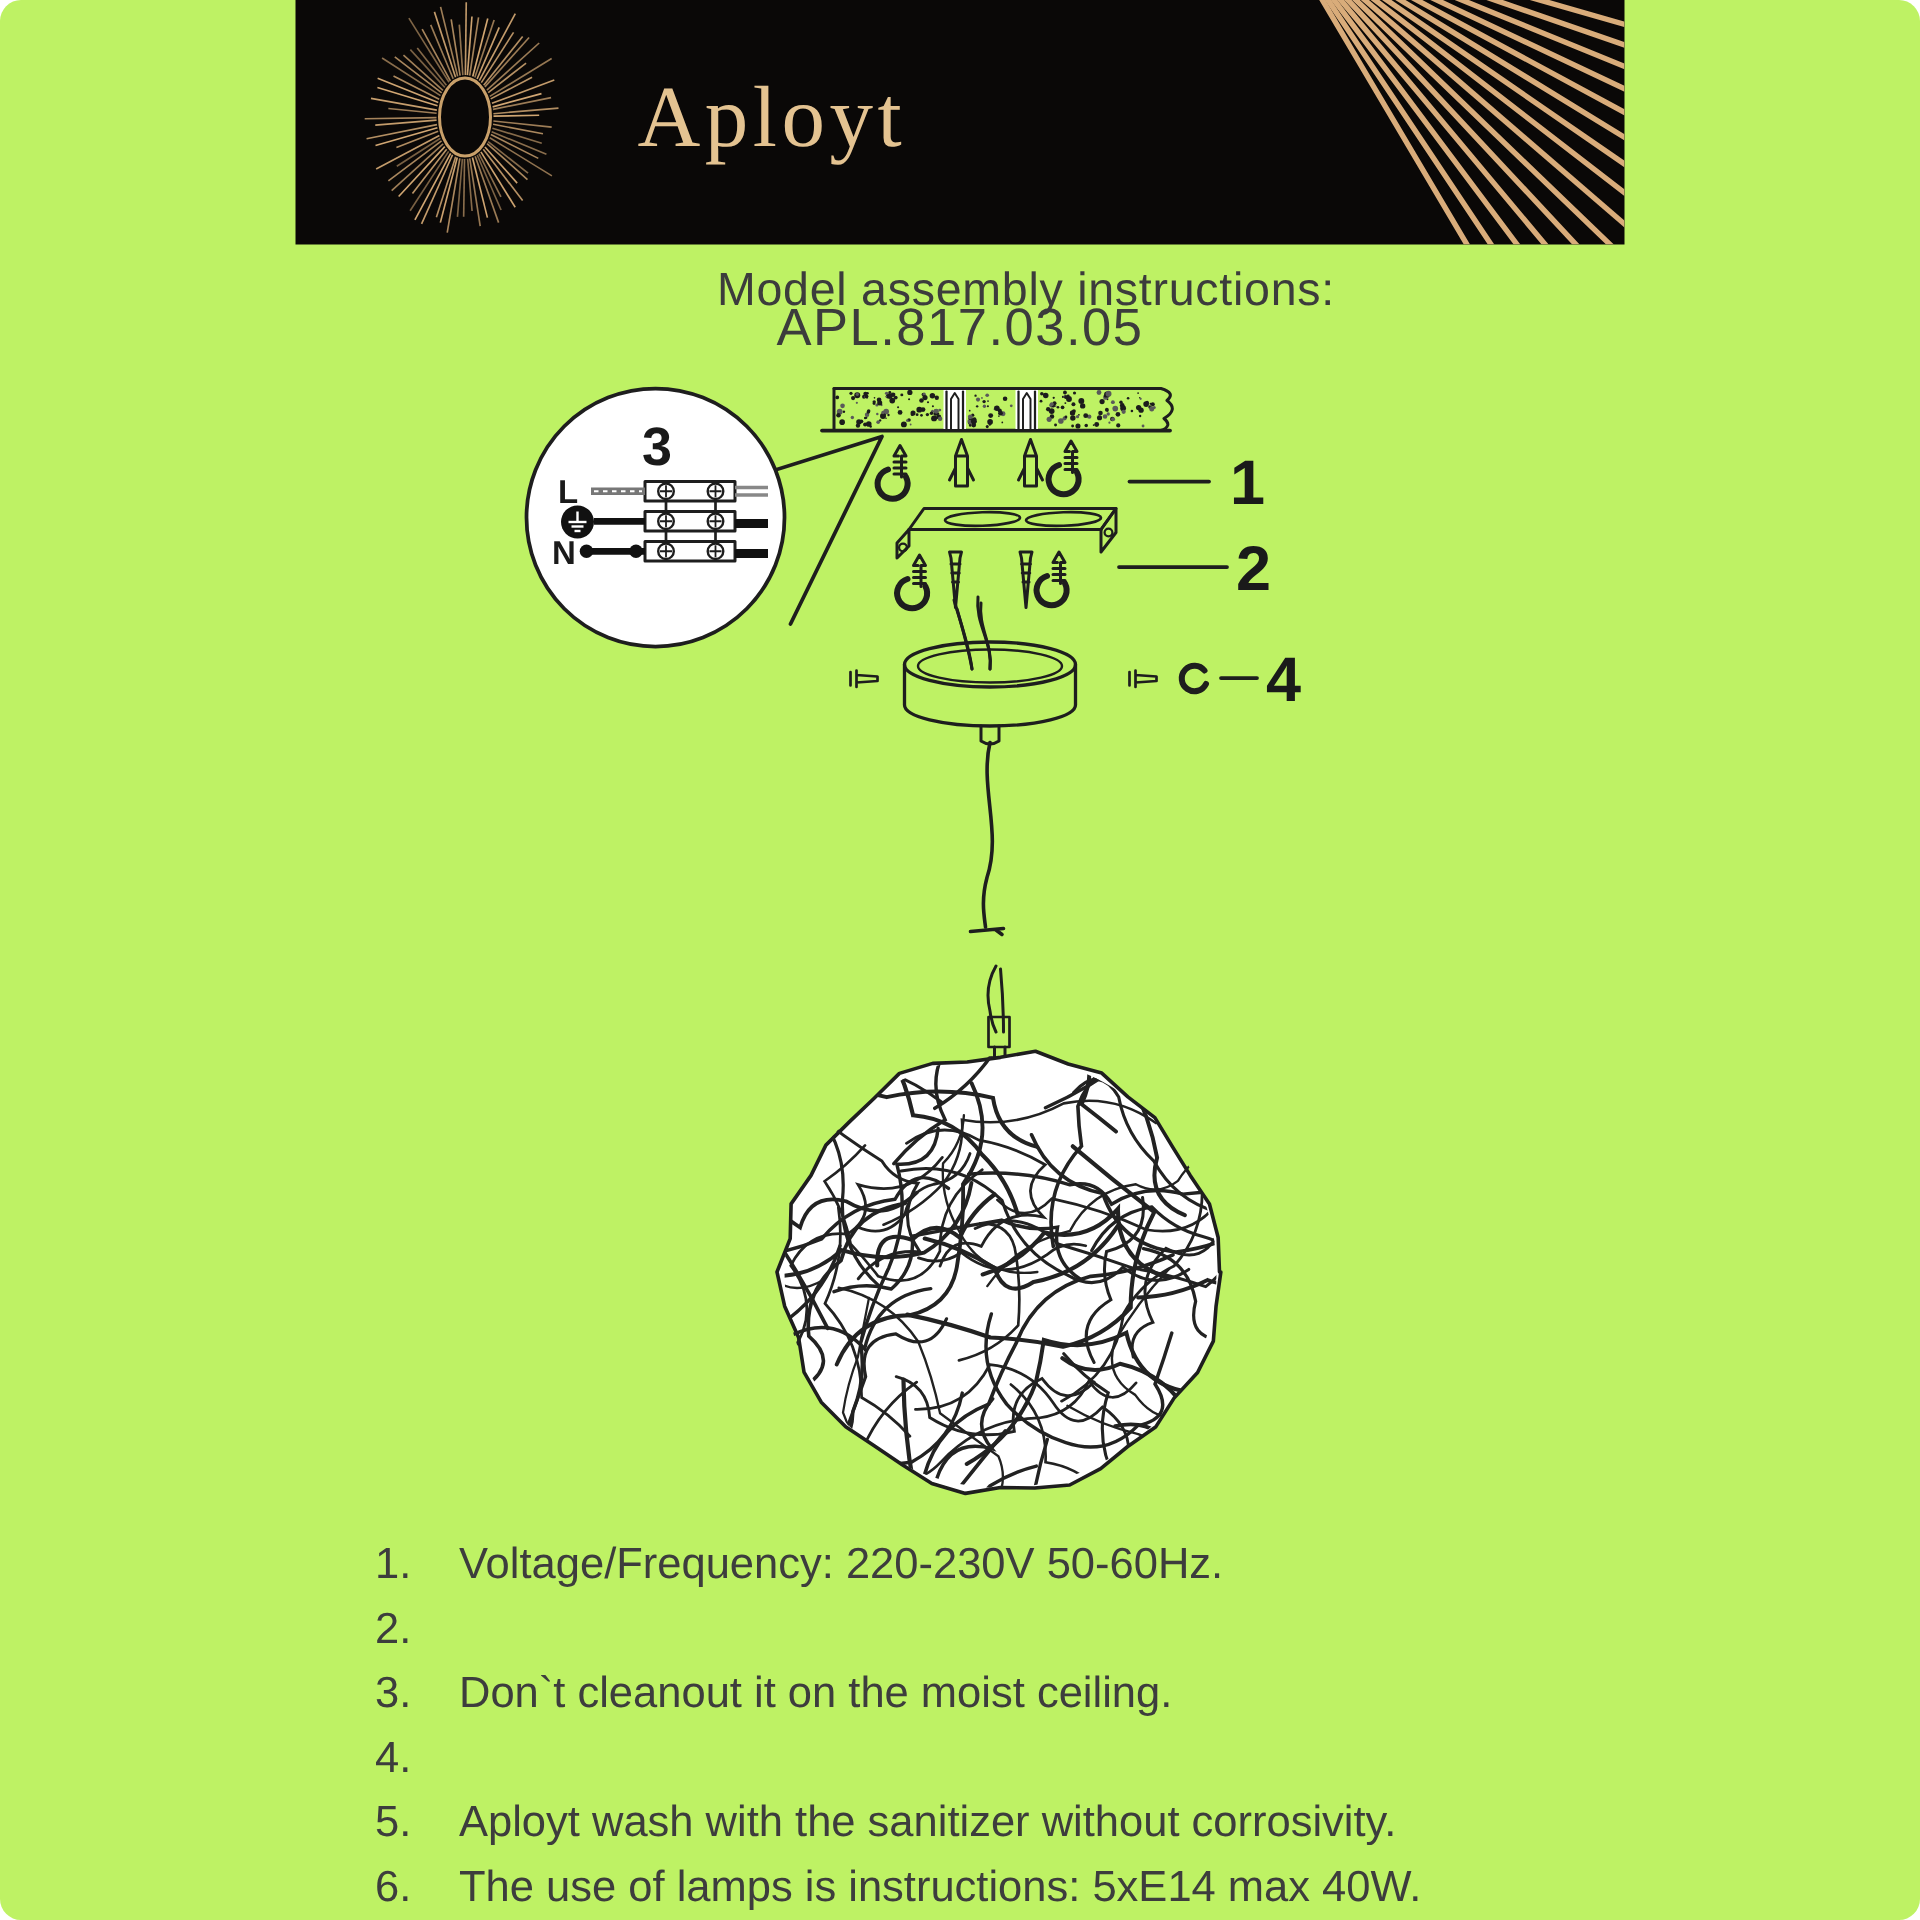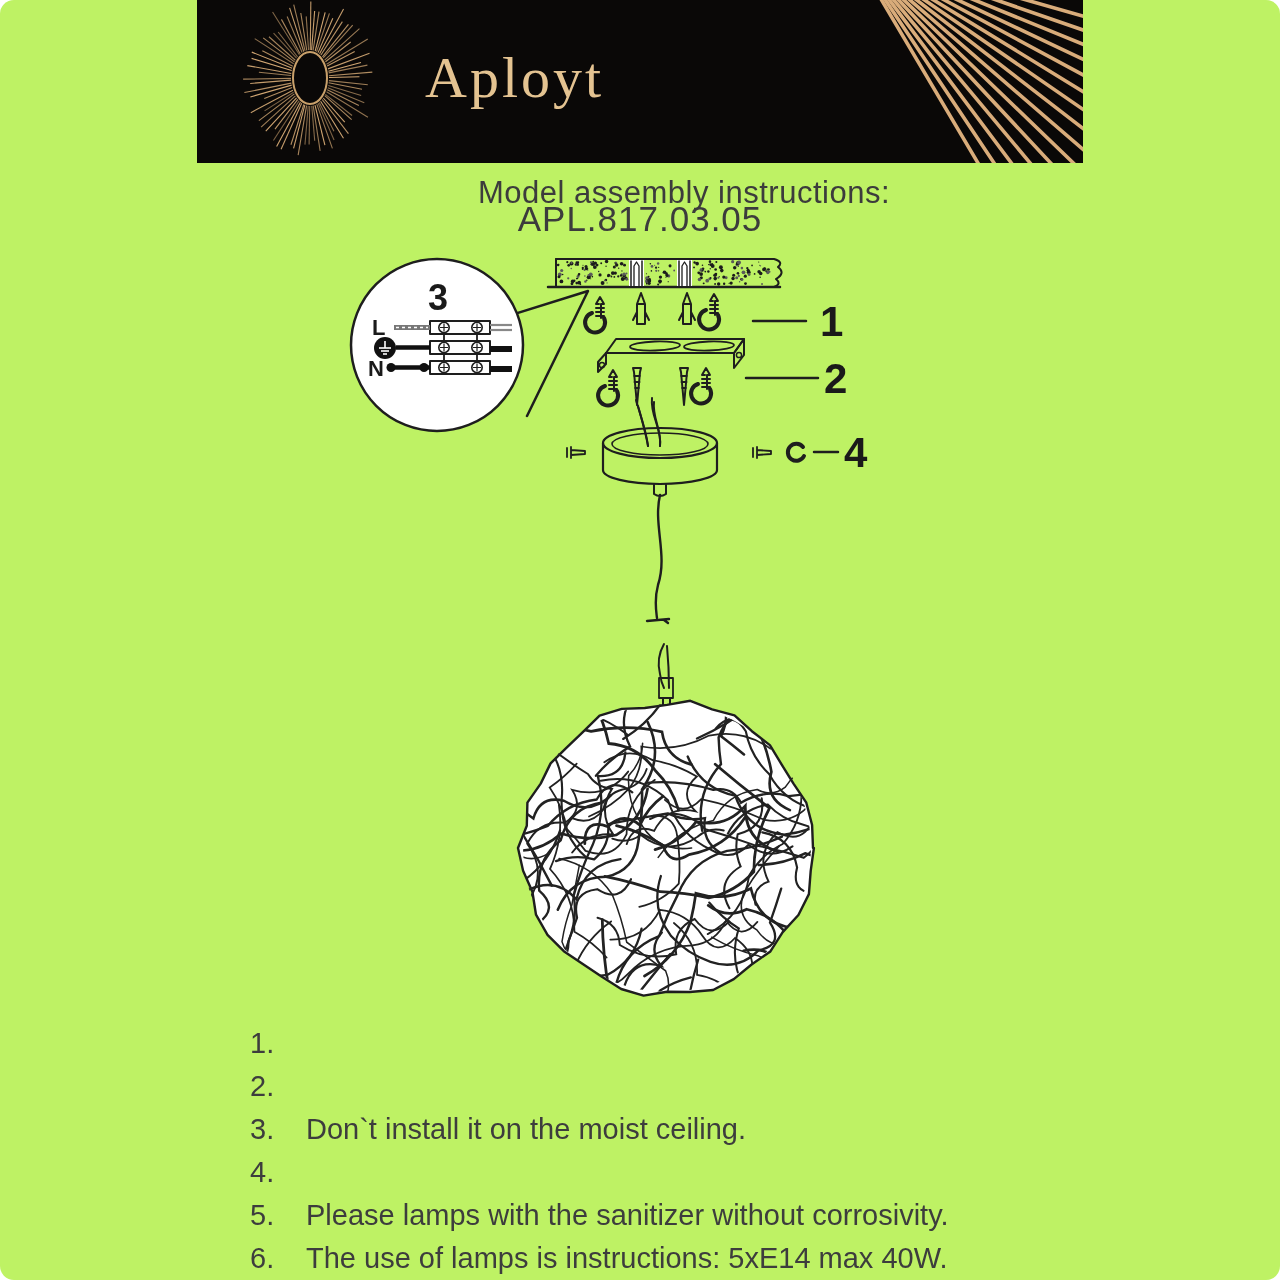--- a/index.html
+++ b/index.html
@@ -583,33 +583,34 @@
             <path d="M639.3,906.9Q662.7,901.4 678.8,883.6Q680.9,860.0 677.3,836.6Q674.9,815.3 653.4,815.6" fill="none" stroke="#222" stroke-width="1.79" stroke-linecap="round"></path>
             <path d="M589.0,816.5Q612.0,807.0 629.0,788.7Q643.1,769.9 641.3,746.5Q677.1,752.8 709.1,735.6Q742.7,728.7 770.6,748.7" fill="none" stroke="#222" stroke-width="1.74" stroke-linecap="round"></path>
           </g>
         </g>
     </g>
   </svg>
 
   <div class="list">
     <div class="row">
       <span class="num">1.</span>
+      <span class="txt">Voltage/Frequency: 220-230V 50-60Hz.</span>
     </div>
     <div class="row">
       <span class="num">2.</span>
     </div>
     <div class="row">
       <span class="num">3.</span>
-      <span class="txt">Don`t install it on the moist ceiling.</span>
+      <span class="txt">Don`t cleanout it on the moist ceiling.</span>
     </div>
     <div class="row">
       <span class="num">4.</span>
     </div>
     <div class="row">
       <span class="num">5.</span>
-      <span class="txt">Please lamps with the sanitizer without corrosivity.</span>
+      <span class="txt">Aployt wash with the sanitizer without corrosivity.</span>
     </div>
     <div class="row">
       <span class="num">6.</span>
       <span class="txt">The use of lamps is instructions: 5xE14 max 40W.</span>
     </div>
   </div>
 </div>
 
 </body></html>

